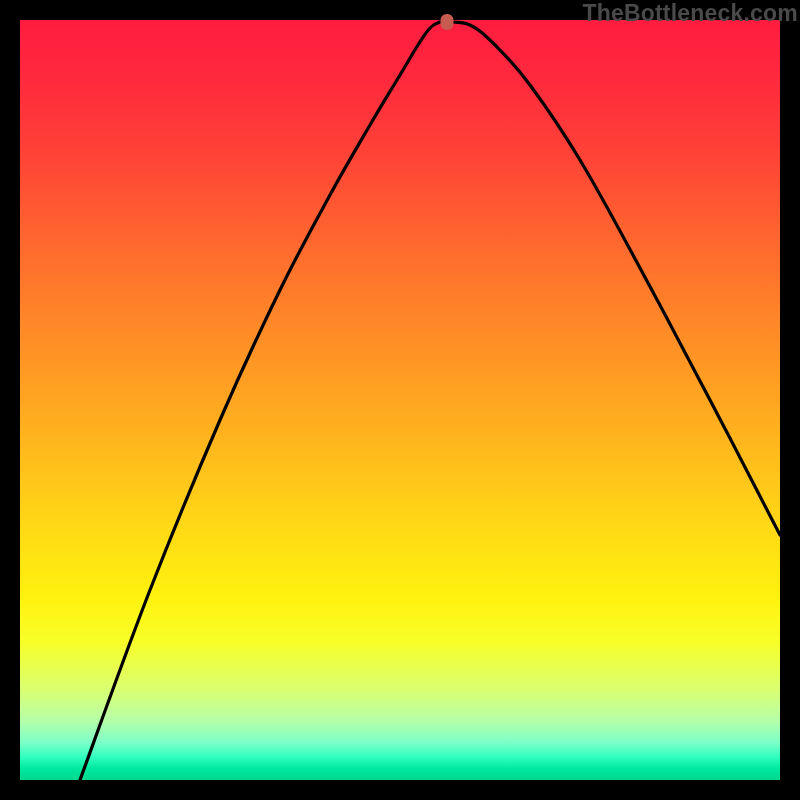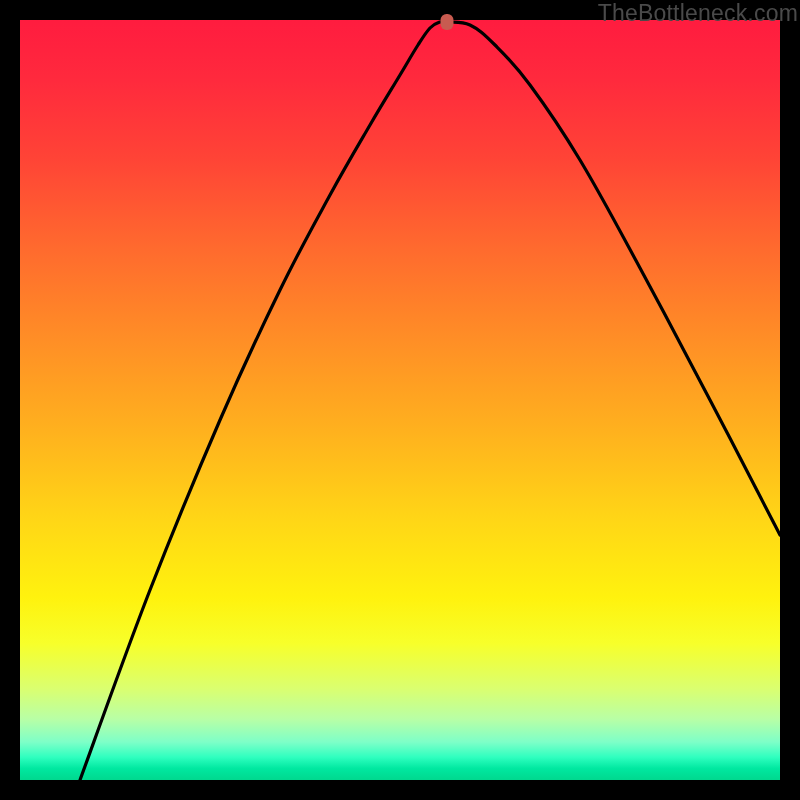--- a/index.html
+++ b/index.html
@@ -59,21 +59,21 @@
     border-radius: 6px;
     background: #c85b50;
     transform: translate(-50%, -50%);
   }
   .watermark {
     position: absolute;
     top: 0px;
     right: 2px;
     color: #4a4a4a;
     font-size: 23px;
-    font-weight: 400;
+    font-weight: 700;
     letter-spacing: 0.2px;
     user-select: none;
   }
 </style>
 </head>
 <body>
 
 <div class="frame">
   <div class="gradient"></div>
   <svg class="curve" viewBox="0 0 760 760" preserveAspectRatio="none">

